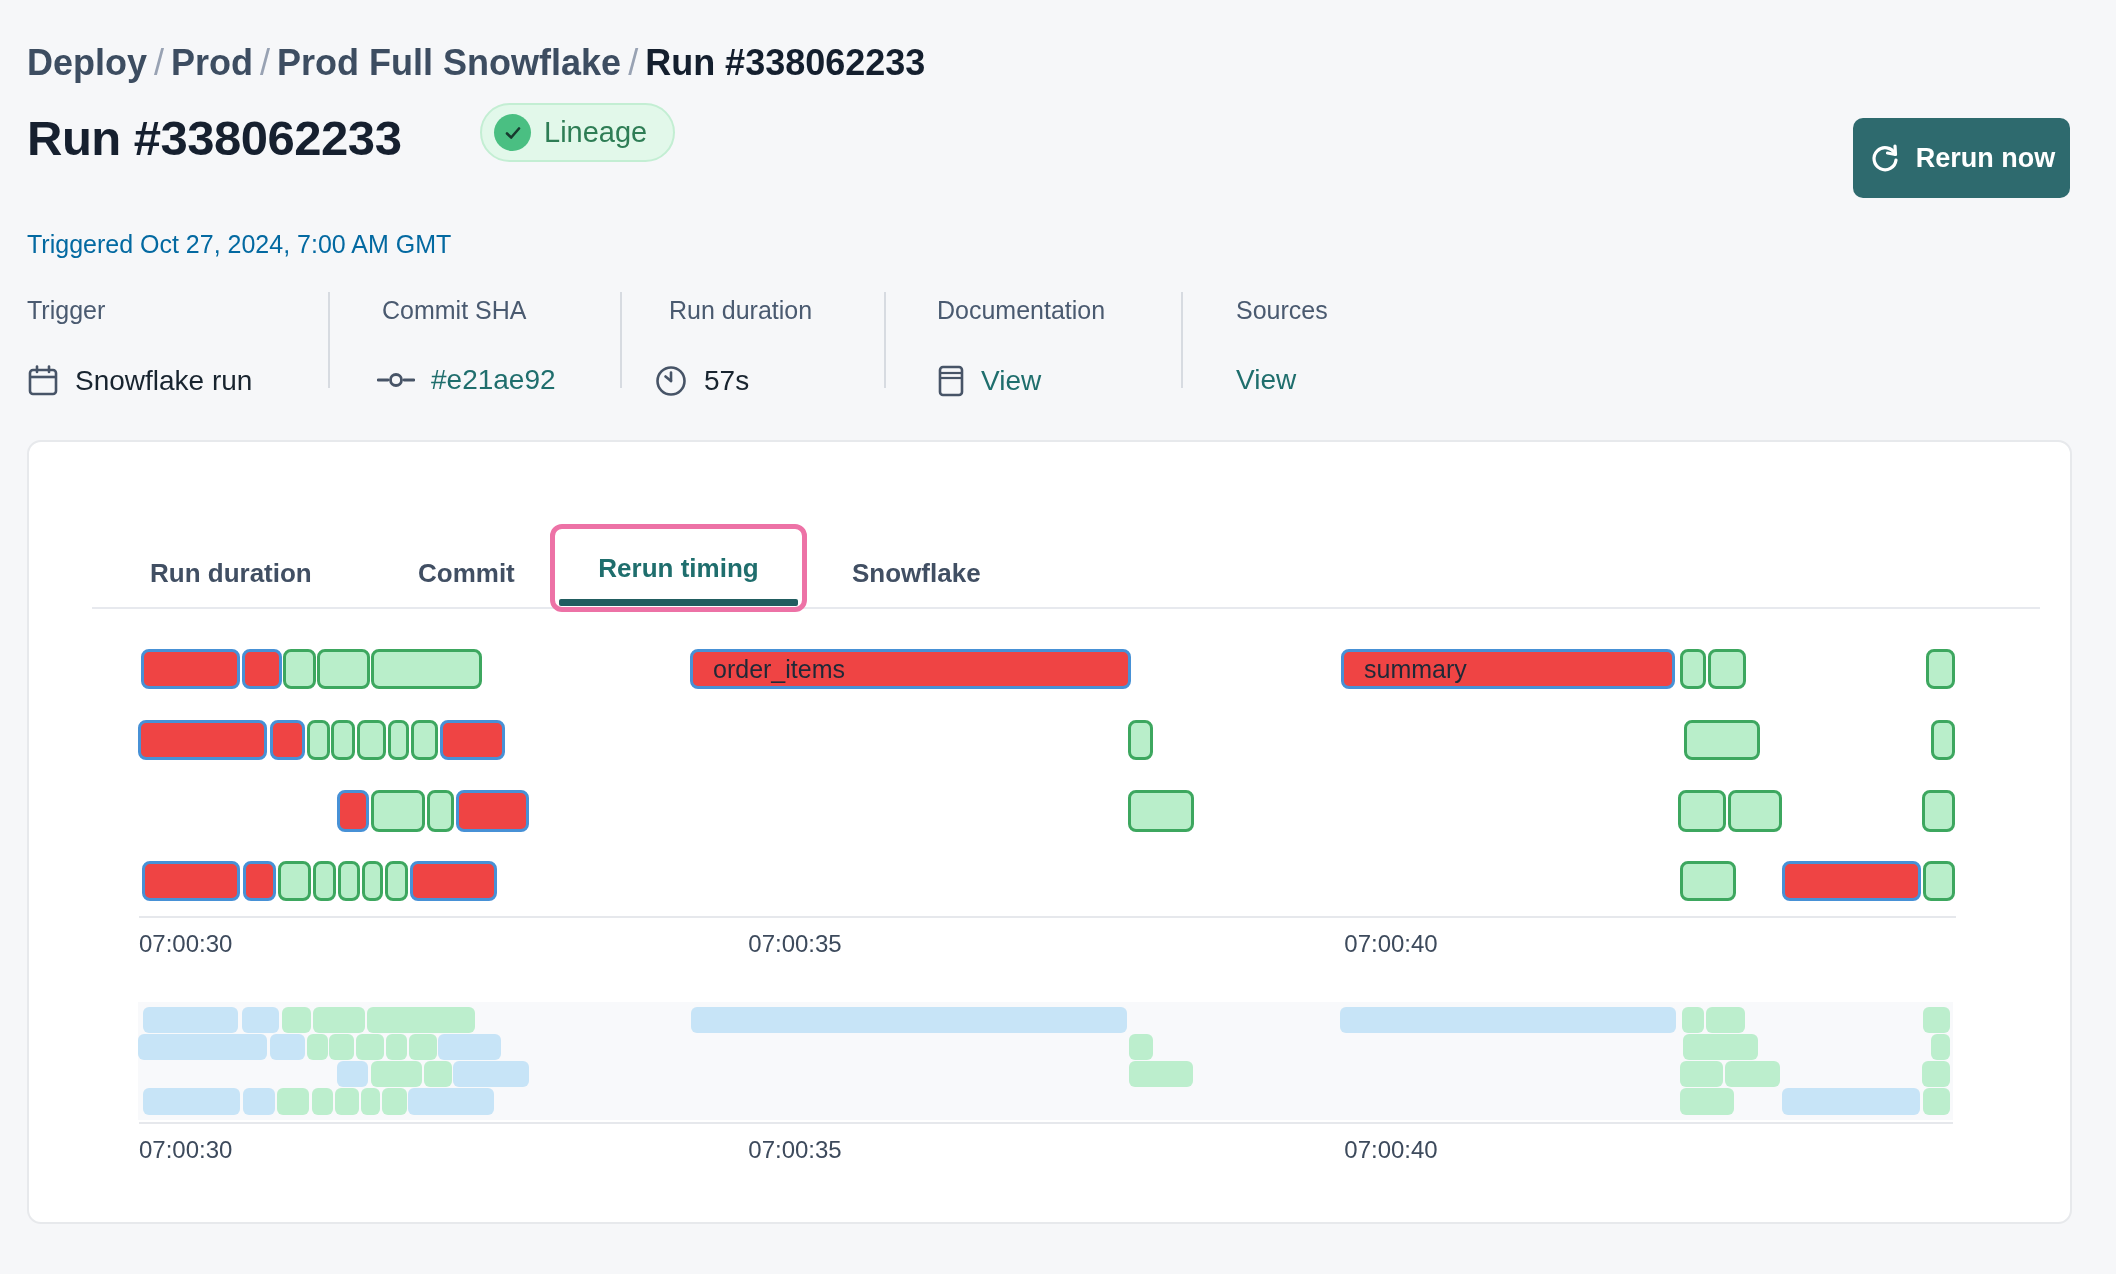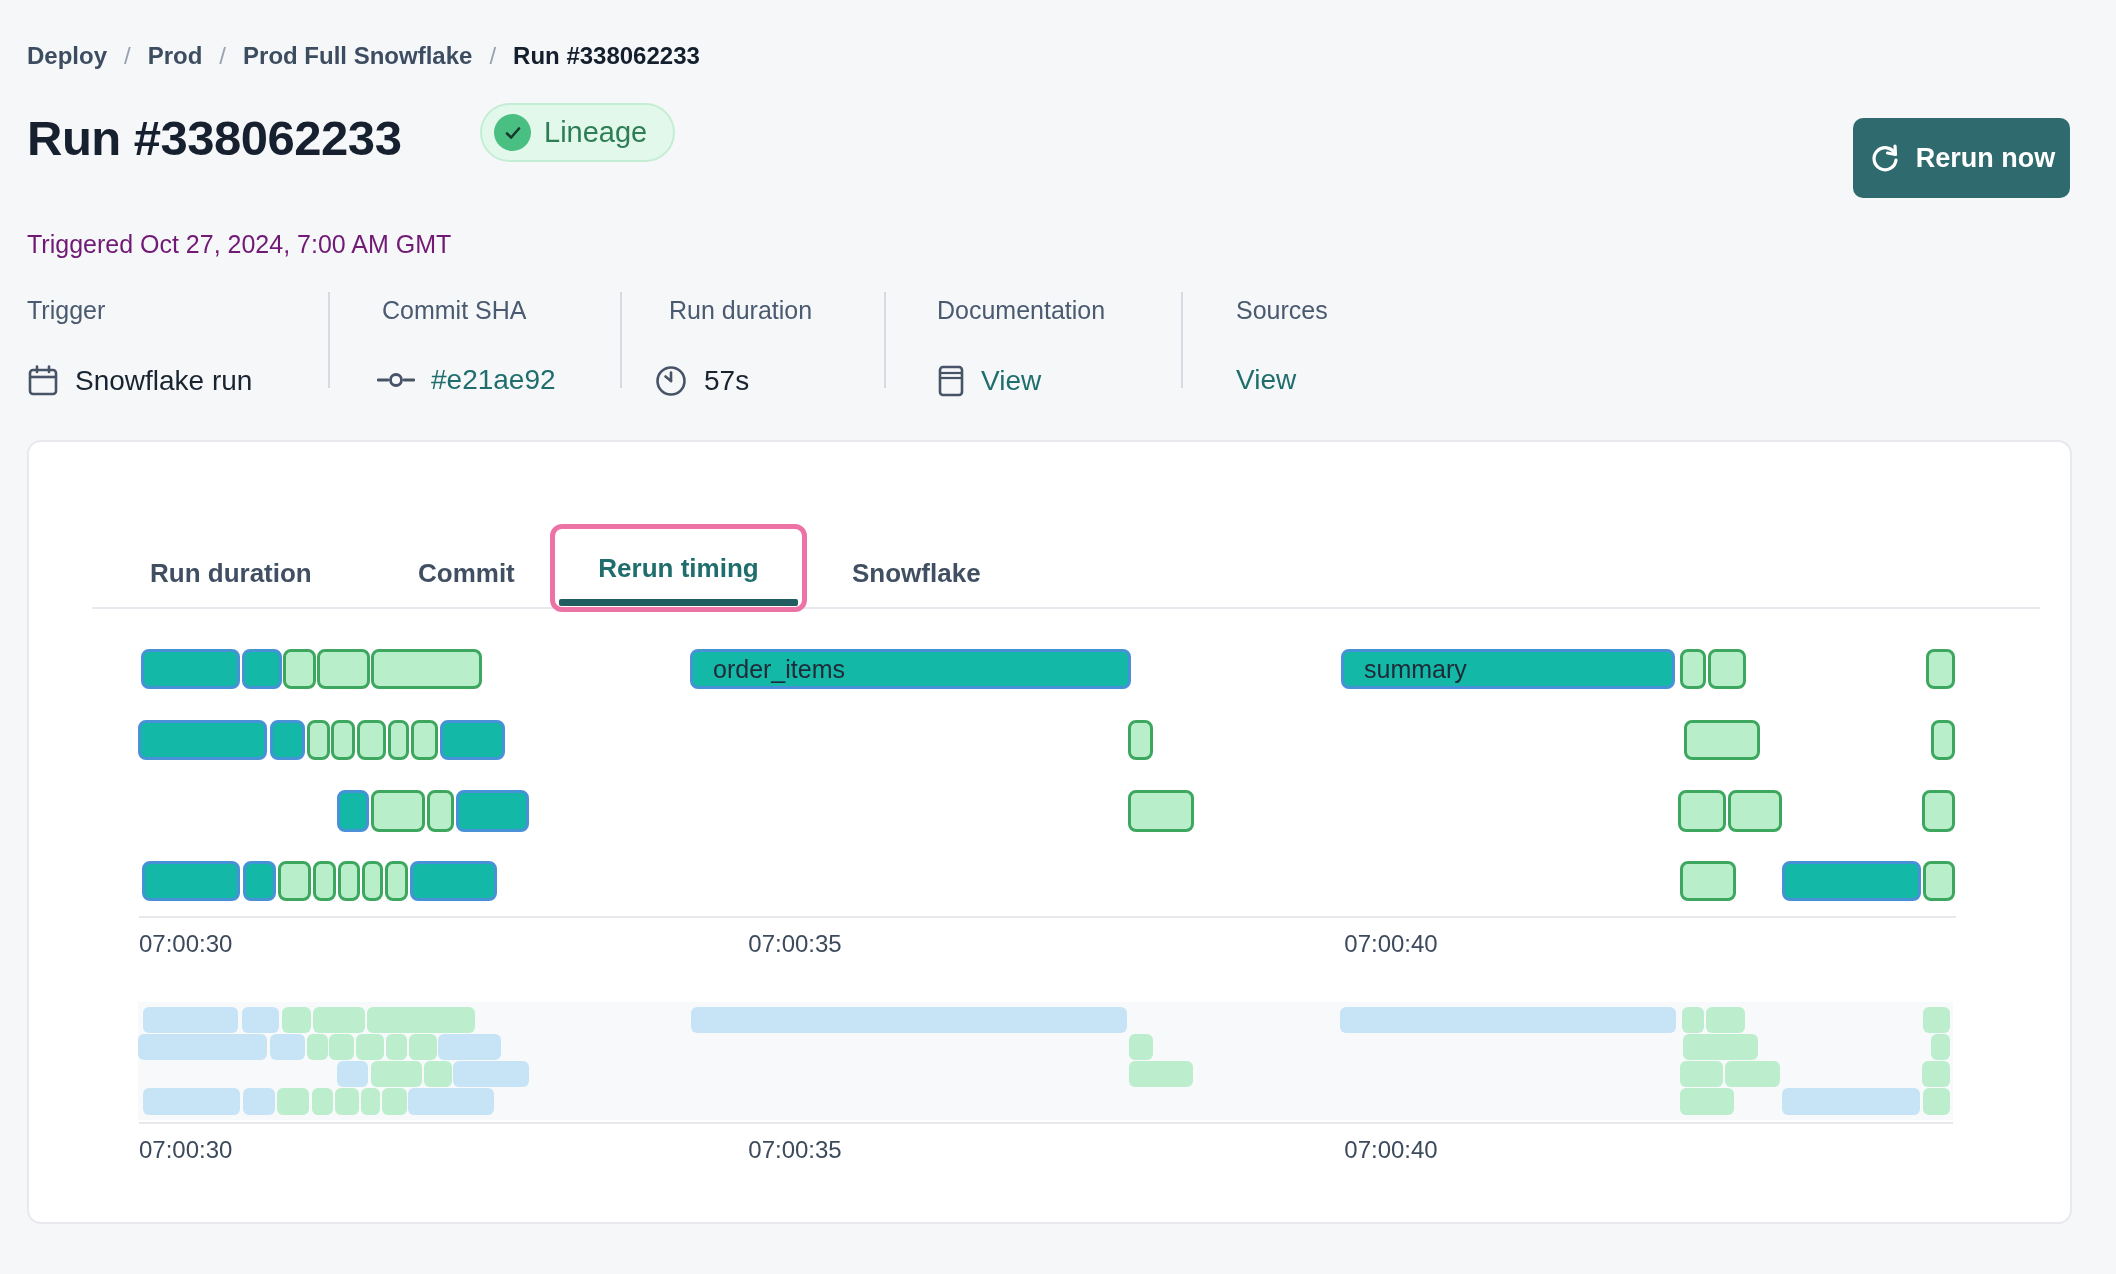--- a/index.html
+++ b/index.html
@@ -7,33 +7,33 @@
   body {
     background:#f6f7f9;
     font-family:"Liberation Sans", sans-serif;
     color:#1d2939;
     position:relative;
     overflow:hidden;
   }
   .abs { position:absolute; }
 
   
-  .breadcrumb { left:27px; top:42px; display:flex; align-items:center; gap:17px;
-    font-size:24px; font-weight:600; color:#3d4d61; }
+  .breadcrumb { left:27px; top:42px; display:flex; align-items:center; gap:7px;
+    font-size:36px; font-weight:600; color:#3d4d61; }
   .breadcrumb .sep { color:#98a2b3; font-weight:400; }
   .breadcrumb .crumb { cursor:pointer; }
   .breadcrumb .crumb.current { color:#141f2e; font-weight:700; }
 
   
   .page-title { left:27px; top:110px; font-size:49px; font-weight:700; color:#16202f; letter-spacing:-0.5px; }
   .status-badge { left:480px; top:103px; height:59px; display:flex; align-items:center; gap:13px;
     padding:0 26px 0 12px; background:#e2f8ea; border:2px solid #c3eed3; border-radius:30px; }
   .status-dot { width:37px; height:37px; border-radius:50%; background:#4abf82; display:flex; align-items:center; justify-content:center; }
   .status-text { font-size:29px; color:#2e7d55; }
-  .triggered { left:27px; top:230px; font-size:25px; color:#701a75; }
+  .triggered { left:27px; top:230px; font-size:25px; color:#0369a1; }
 
   .rerun-btn { left:1853px; top:118px; width:217px; height:80px; background:#2e6a6e; border:none;
     border-radius:10px; display:flex; align-items:center; justify-content:center; gap:14px;
     color:#ffffff; font-size:27px; font-weight:600; cursor:pointer; font-family:inherit; }
 
   
   .meta-label { top:296px; font-size:25px; color:#4a5a70; }
   .meta-value { top:364px; display:flex; align-items:center; gap:16px; font-size:28px; color:#18242f; }
   .meta-value.link { color:#1f6e6d; cursor:pointer; }
   .vdiv { top:292px; width:2px; height:96px; background:#d7dbe1; }
@@ -46,21 +46,21 @@
   .tab { top:558px; font-size:26px; font-weight:600; color:#414f63; cursor:pointer; }
   .tab-rule { left:92px; top:607px; width:1948px; height:2px; background:#e7e9ee; }
   .tab-highlight { left:550px; top:524px; width:257px; height:88px; background:#ffffff;
     border:5px solid #ed72a6; border-radius:12px; cursor:pointer; }
   .tab-highlight .tab-active-label { position:absolute; width:100%; text-align:center; top:24px;
     font-size:26px; font-weight:700; color:#1f6e6d; }
   .tab-underline { position:absolute; left:4px; right:4px; bottom:1px; height:7px; background:#215d60; border-radius:2px; }
 
   
   .bar { position:absolute; border-radius:8px; }
-  .bar.blue  { background:#14b8a6; border:3px solid #4791d6; }
+  .bar.blue  { background:#ef4444; border:3px solid #4791d6; }
   .bar.green { background:#b9eeca; border:3px solid #3da75f; }
   .bar .bar-label { position:absolute; left:20px; top:50%; transform:translateY(-50%);
     font-size:25px; color:#1f2937; white-space:nowrap; }
   .mini-panel { left:138px; top:1002px; width:1815px; height:118px; background:#f8f9fb; cursor:pointer; }
   .bar.mini { border:none; border-radius:6px; }
   .bar.mini.blue  { background:#c7e4f7; }
   .bar.mini.green { background:#bceecd; }
 
   .axis-line { height:2px; background:#e6e8ec; }
   .axis-label { position:absolute; font-size:24px; color:#3d4a5c; white-space:nowrap; }

